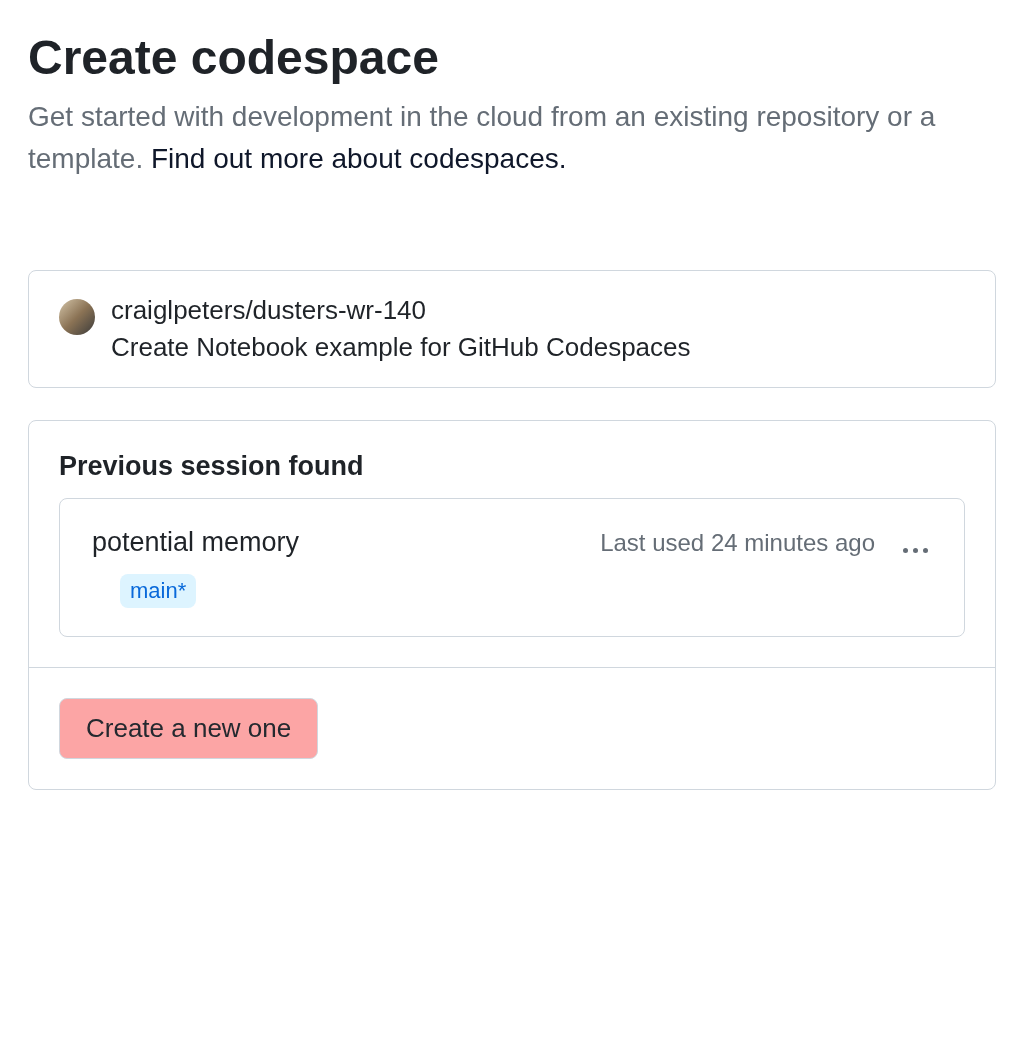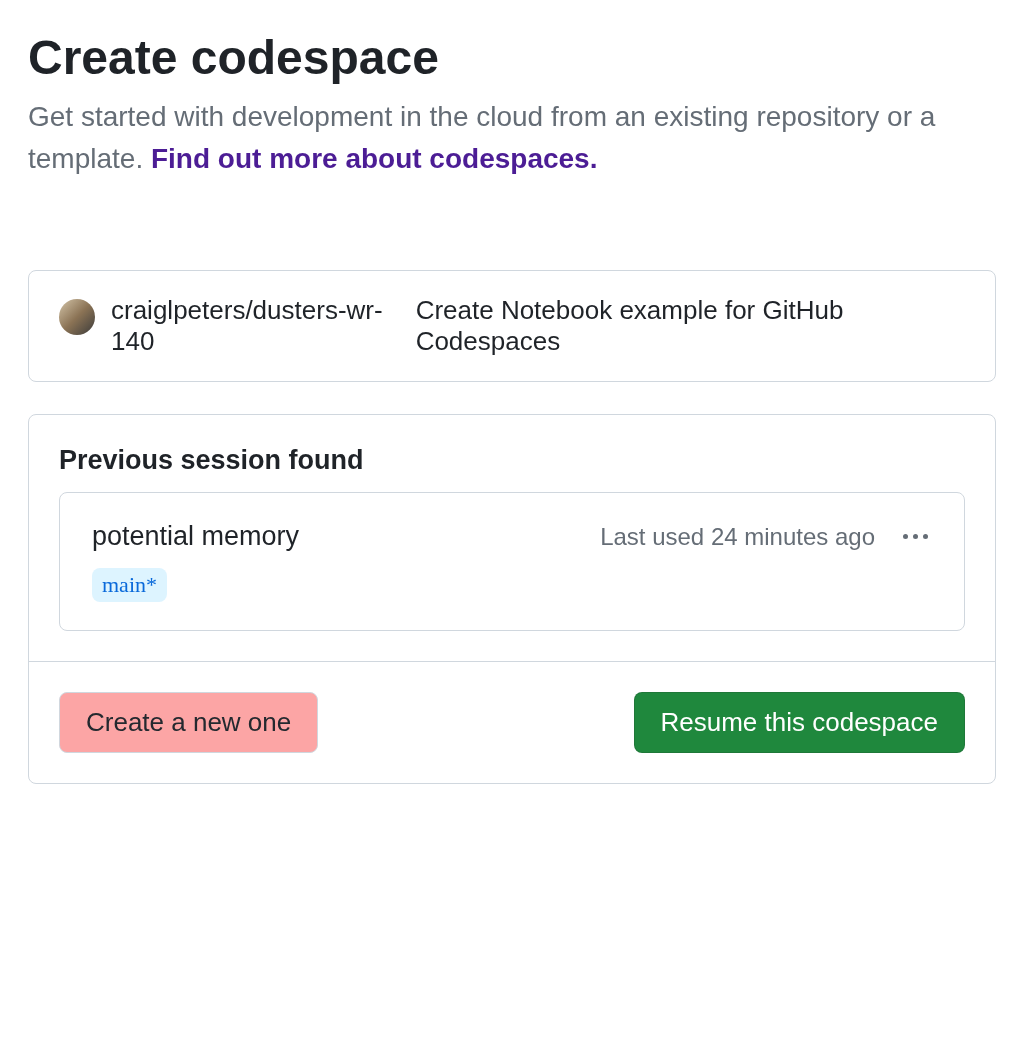--- a/index.html
+++ b/index.html
@@ -22,44 +22,43 @@
       color: #1f2328;
     }
     .page-subtitle {
       font-size: 28px;
       font-weight: 400;
       color: #656d76;
       line-height: 1.5;
       margin-bottom: 8px;
     }
     .page-subtitle a {
-      color: #4c1d95;
+      color: #0f172a;
       text-decoration: none;
-      font-weight: bold;
     }
     .repo-card {
       margin-top: 90px;
       border: 1px solid #d0d7de;
       border-radius: 8px;
       padding: 24px 30px;
       display: flex;
       align-items: flex-start;
       gap: 16px;
     }
     .avatar {
       width: 36px;
       height: 36px;
       border-radius: 50%;
       background: linear-gradient(135deg, #d4c5a9 0%, #8b7355 50%, #3a3a3a 100%);
       flex-shrink: 0;
       margin-top: 4px;
     }
     .repo-info {
       display: flex;
-      flex-direction: row;
+      flex-direction: column;
       gap: 6px;
     }
     .repo-name {
       font-size: 26px;
       font-weight: 400;
       color: #1f2328;
     }
     .repo-desc {
       font-size: 26px;
       font-weight: 400;
@@ -97,21 +96,21 @@
       justify-content: space-between;
       margin-bottom: 16px;
     }
     .codespace-name {
       font-size: 27px;
       font-weight: 400;
       color: #1f2328;
     }
     .codespace-meta {
       display: flex;
-      align-items: center;
+      align-items: flex-end;
       gap: 24px;
     }
     .last-used {
       font-size: 24px;
       color: #656d76;
     }
     .kebab {
       display: flex;
       gap: 5px;
       cursor: pointer;
@@ -120,24 +119,25 @@
     .kebab span {
       width: 5px;
       height: 5px;
       background: #656d76;
       border-radius: 50%;
     }
     .branch-badge {
       display: inline-block;
       background: #ddf4ff;
       color: #0969da;
-      font-family: Liberation Serif, serif;
+      font-family: Liberation Sans, sans-serif;
       font-size: 22px;
       padding: 4px 10px;
       border-radius: 8px;
+      margin-left: 28px;
     }
     .actions {
       border-top: 1px solid #d0d7de;
       padding: 30px;
       display: flex;
       justify-content: space-between;
       align-items: center;
     }
     .btn {
       font-size: 26px;
@@ -190,15 +190,14 @@
               <span></span>
           </div>
         </div>
       </div>
       <span class="branch-badge">main*</span>
     </div>
   </div>
 
   <div class="actions">
     <button class="btn btn-secondary">Create a new one</button>
-    <button class="btn btn-primary">Resume this codespace</button>
   </div>
 </div>
 
 </body></html>

